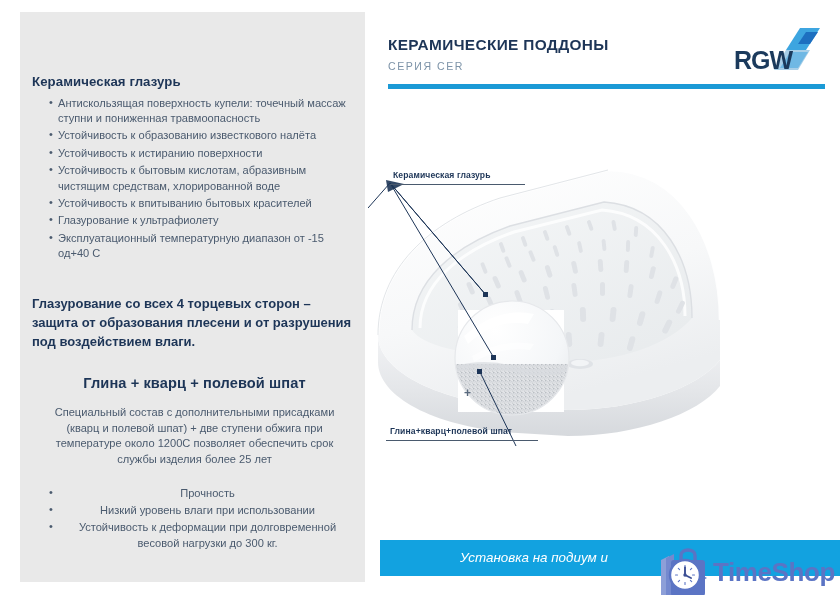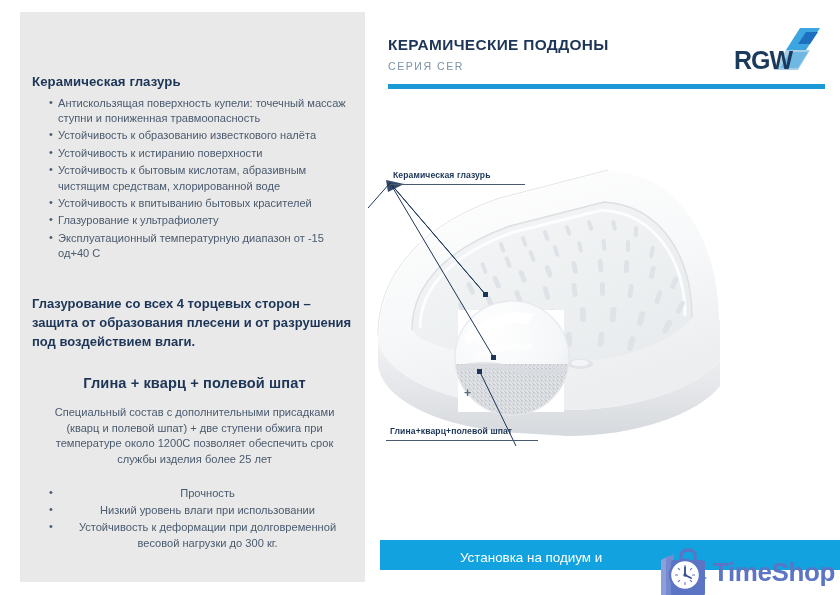--- a/index.html
+++ b/index.html
@@ -162,22 +162,23 @@
     color: #5a6a7e;
     font-weight: bold;
   }
 
   
   .banner {
     position: absolute;
     left: 380px;
     top: 540px;
     width: 460px;
-    height: 30px;
+    height: 36px;
     background: #12a2e0;
+    font-style: italic;
   }
   .banner-text {
     position: absolute;
     left: 80px;
     top: 10px;
     font-size: 13.4px;
     color: #ffffff;
     white-space: nowrap;
   }
 

